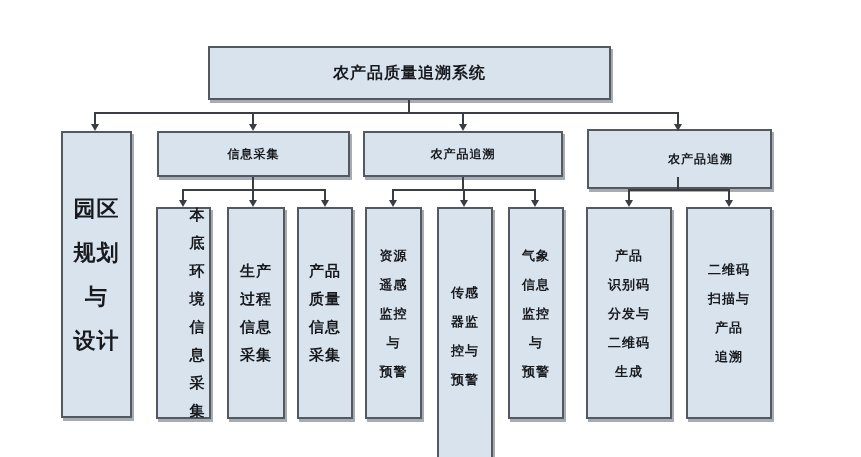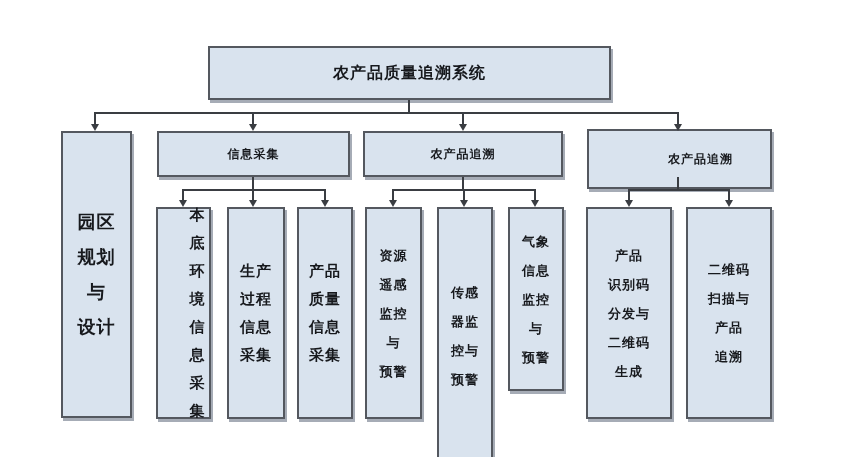--- a/index.html
+++ b/index.html
@@ -23,21 +23,21 @@
     text-align: center;
   }
   .lbl {
     white-space: pre-line;
     font-weight: bold;
     color: var(--text-color, #17191d);
     letter-spacing: 1px;
   }
   .lbl-title   { font-size: 16px; line-height: 20px; }
   .lbl-header  { font-size: 12px; line-height: 20px; }
-  .lbl-park    { font-size: 18px; line-height: 35px; }
+  .lbl-park    { font-size: 22px; line-height: 44px; }
   .lbl-child   { font-size: 15px; line-height: 28px; }
   .lbl-child5  { font-size: 13px; line-height: 29px; }
   .hl, .vl { position: absolute; background: var(--line-color, #3a3d42); }
   .hl { height: 2px; }
   .vl { width: 2px; }
   .arr {
     position: absolute;
     width: 0; height: 0;
     border-left: 4px solid transparent;
     border-right: 4px solid transparent;
@@ -101,21 +101,21 @@
 预警</span>
   </div>
 
   <div class="node" style="left:437px; top:207px; width:56px; height:257px;">
     <span class="lbl lbl-child5">传感
 器监
 控与
 预警</span>
   </div>
 
-  <div class="node" style="left:508px; top:207px; width:56px; height:184px;">
+  <div class="node" style="left:508px; top:207px; width:56px; height:212px;">
     <span class="lbl lbl-child5">气象
 信息
 监控
 与
 预警</span>
   </div>
 
   <div class="node" style="left:586px; top:207px; width:86px; height:212px;">
     <span class="lbl lbl-child5">产品
 识别码

